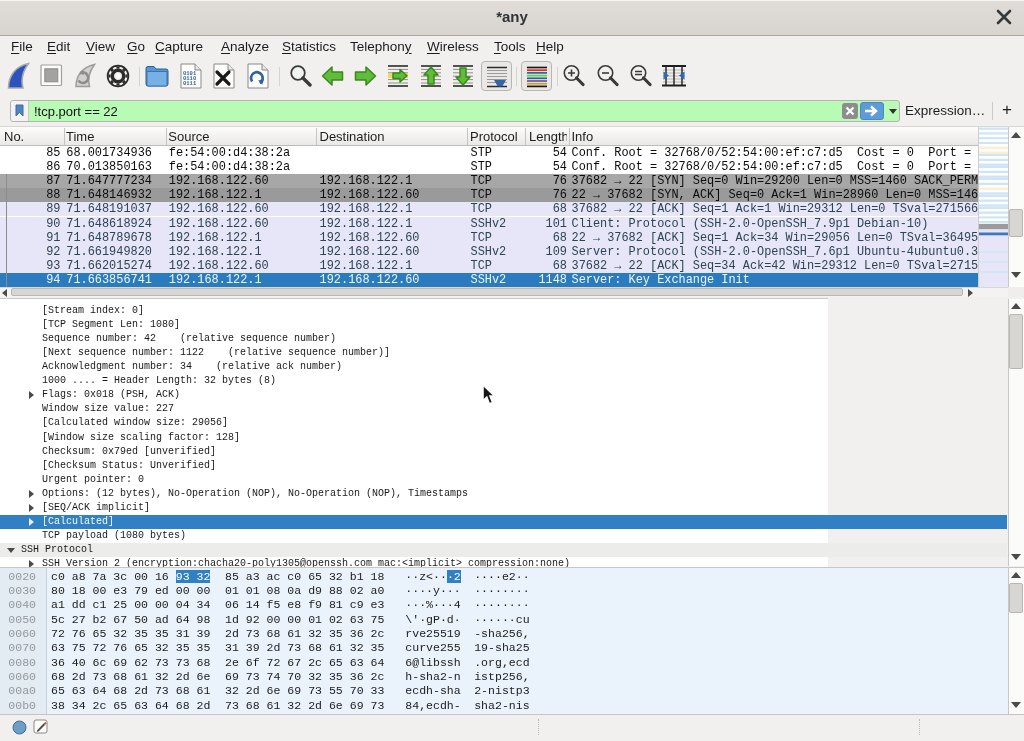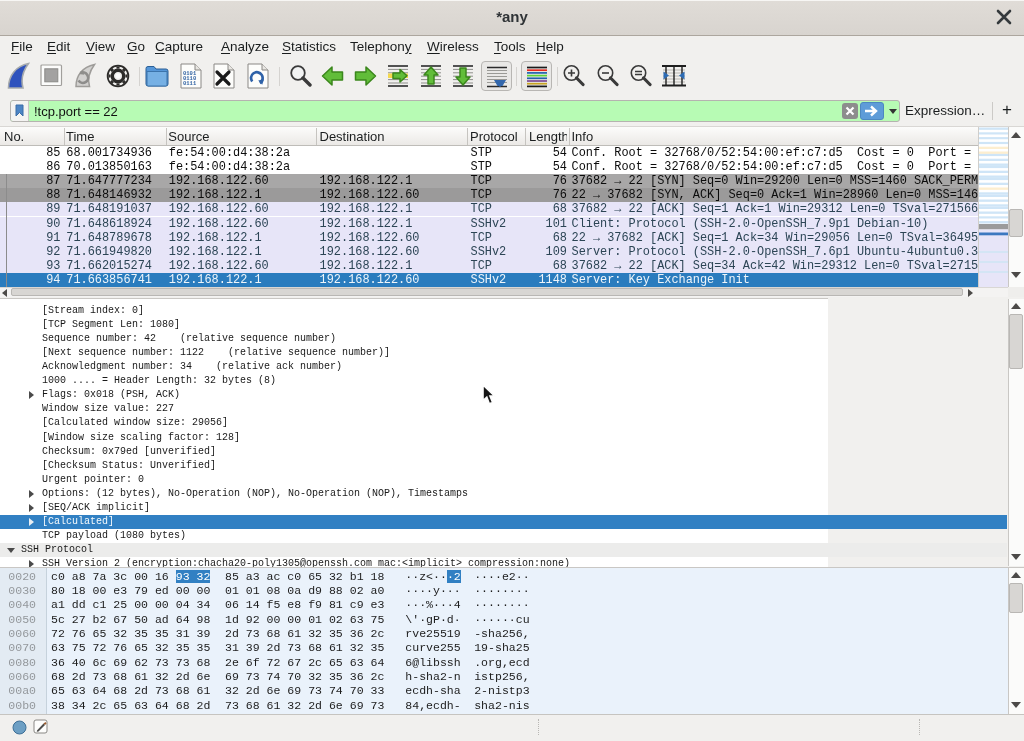--- a/index.html
+++ b/index.html
@@ -405,21 +405,21 @@
 <div id="hpane" class="abs">
 <div style="position:absolute;left:0;top:0;width:46px;height:146px;background:#e3ebf3;border-right:1px solid #c6d2dc"></div>
 <div class="hrow" style="top:1.5px"><span class="hoff">0020</span><span class="hx1">c0 a8 7a 3c 00 16 <span style="background:#3180c3;color:#fff">93 32</span></span><span class="hx2">85 a3 ac c0 65 32 b1 18</span><span class="ha1">··z&lt;··<span style="background:#3180c3;color:#fff">·2</span></span><span class="ha2">····e2··</span></div>
 <div class="hrow" style="top:15.85px"><span class="hoff">0030</span><span class="hx1">80 18 00 e3 79 ed 00 00</span><span class="hx2">01 01 08 0a d9 88 02 a0</span><span class="ha1">····y···</span><span class="ha2">········</span></div>
 <div class="hrow" style="top:30.2px"><span class="hoff">0040</span><span class="hx1">a1 dd c1 25 00 00 04 34</span><span class="hx2">06 14 f5 e8 f9 81 c9 e3</span><span class="ha1">···%···4</span><span class="ha2">········</span></div>
 <div class="hrow" style="top:44.55px"><span class="hoff">0050</span><span class="hx1">5c 27 b2 67 50 ad 64 98</span><span class="hx2">1d 92 00 00 01 02 63 75</span><span class="ha1">\'·gP·d·</span><span class="ha2">······cu</span></div>
 <div class="hrow" style="top:58.9px"><span class="hoff">0060</span><span class="hx1">72 76 65 32 35 35 31 39</span><span class="hx2">2d 73 68 61 32 35 36 2c</span><span class="ha1">rve25519</span><span class="ha2">-sha256,</span></div>
 <div class="hrow" style="top:73.25px"><span class="hoff">0070</span><span class="hx1">63 75 72 76 65 32 35 35</span><span class="hx2">31 39 2d 73 68 61 32 35</span><span class="ha1">curve255</span><span class="ha2">19-sha25</span></div>
 <div class="hrow" style="top:87.6px"><span class="hoff">0080</span><span class="hx1">36 40 6c 69 62 73 73 68</span><span class="hx2">2e 6f 72 67 2c 65 63 64</span><span class="ha1">6@libssh</span><span class="ha2">.org,ecd</span></div>
 <div class="hrow" style="top:101.94999999999999px"><span class="hoff">0060</span><span class="hx1">68 2d 73 68 61 32 2d 6e</span><span class="hx2">69 73 74 70 32 35 36 2c</span><span class="ha1">h-sha2-n</span><span class="ha2">istp256,</span></div>
-<div class="hrow" style="top:116.29999999999998px"><span class="hoff">00a0</span><span class="hx1">65 63 64 68 2d 73 68 61</span><span class="hx2">32 2d 6e 69 73 74 70 33</span><span class="ha1">ecdh-sha</span><span class="ha2">2-nistp3</span></div>
+<div class="hrow" style="top:116.29999999999998px"><span class="hoff">00a0</span><span class="hx1">65 63 64 68 2d 73 68 61</span><span class="hx2">32 2d 6e 69 73 55 70 33</span><span class="ha1">ecdh-sha</span><span class="ha2">2-nistp3</span></div>
 <div class="hrow" style="top:130.64999999999998px"><span class="hoff">00b0</span><span class="hx1">38 34 2c 65 63 64 68 2d</span><span class="hx2">73 68 61 32 2d 6e 69 73</span><span class="ha1">84,ecdh-</span><span class="ha2">sha2-nis</span></div>
 </div>
 <div class="sb abs" style="left:1008px;top:568px;width:16px;height:146px"></div>
 <div class="arr" style="left:1011px;top:572px;border-left:5px solid transparent;border-right:5px solid transparent;border-bottom:6px solid #4c4a48"></div>
 <div class="arr" style="left:1011px;top:702px;border-left:5px solid transparent;border-right:5px solid transparent;border-top:6px solid #4c4a48"></div>
 <div class="thumb abs" style="left:1009px;top:583px;height:30px"></div>
 <div id="sbar" class="abs"></div>
 <svg class="abs" style="left:12px;top:720px" width="15" height="15" viewBox="0 0 15 15">
 <circle cx="7.5" cy="7.5" r="6.5" fill="#6d9fc4" stroke="#3c6e96"></circle>
     </svg>

